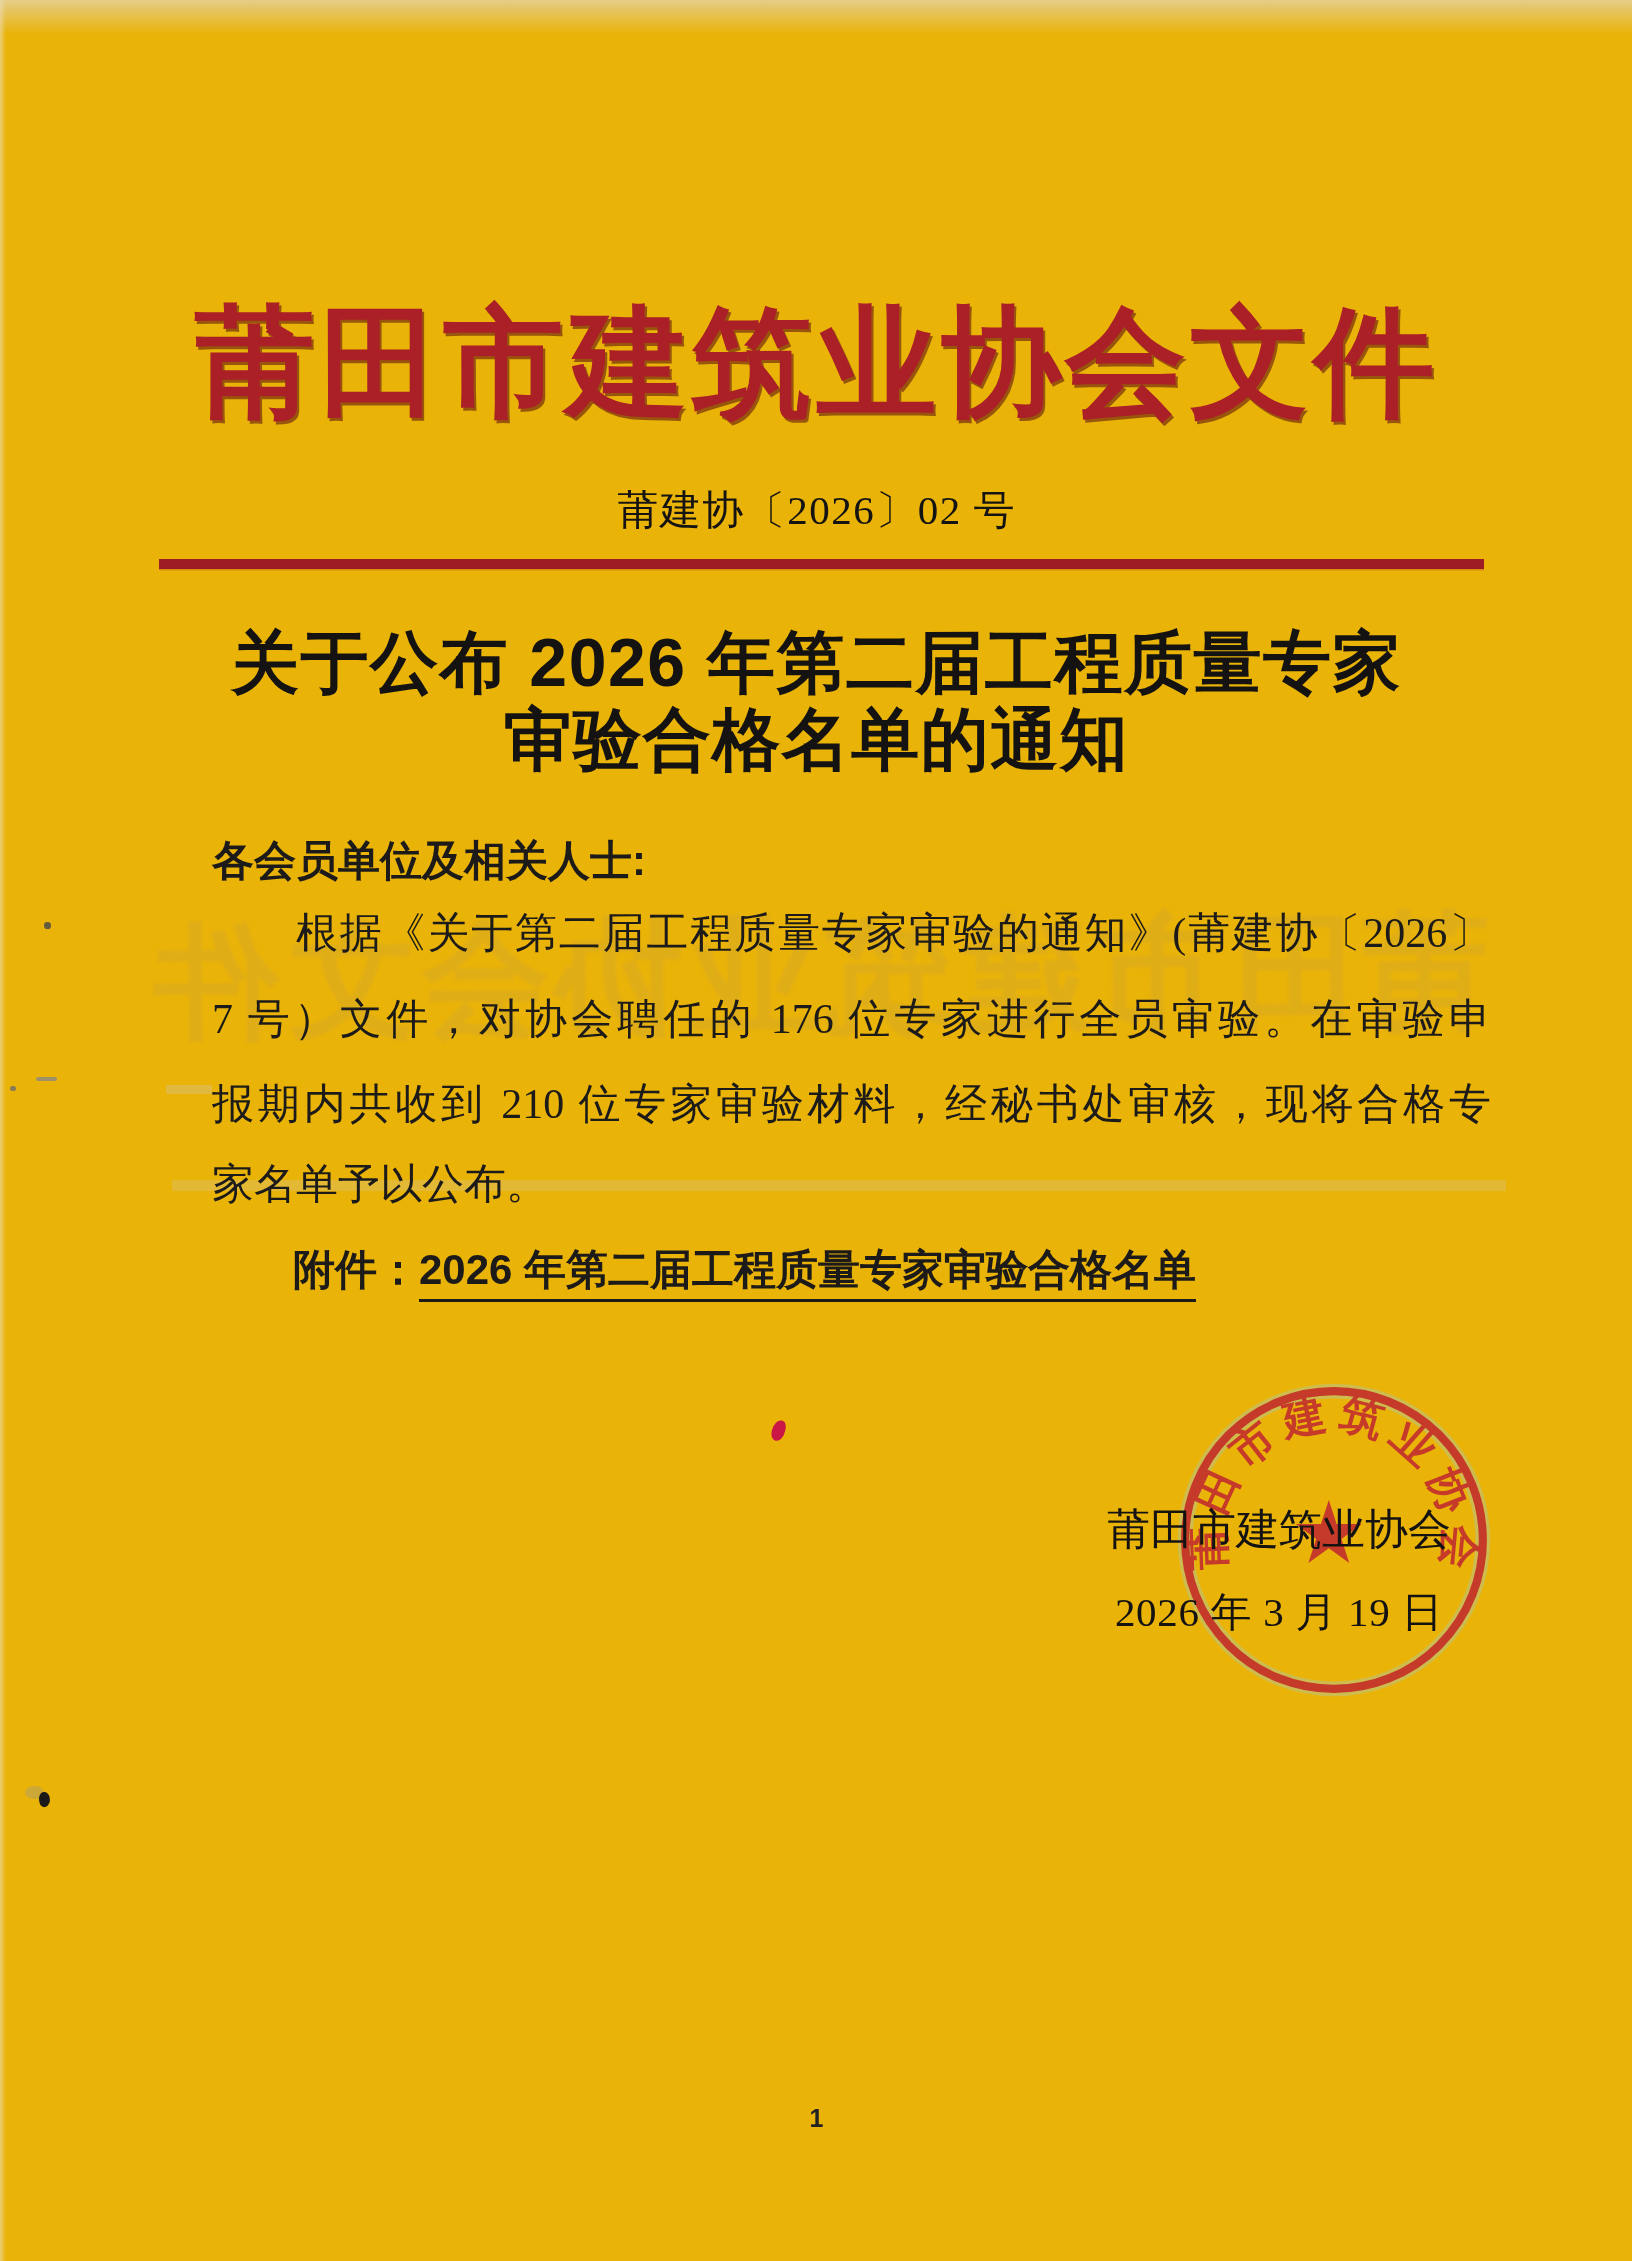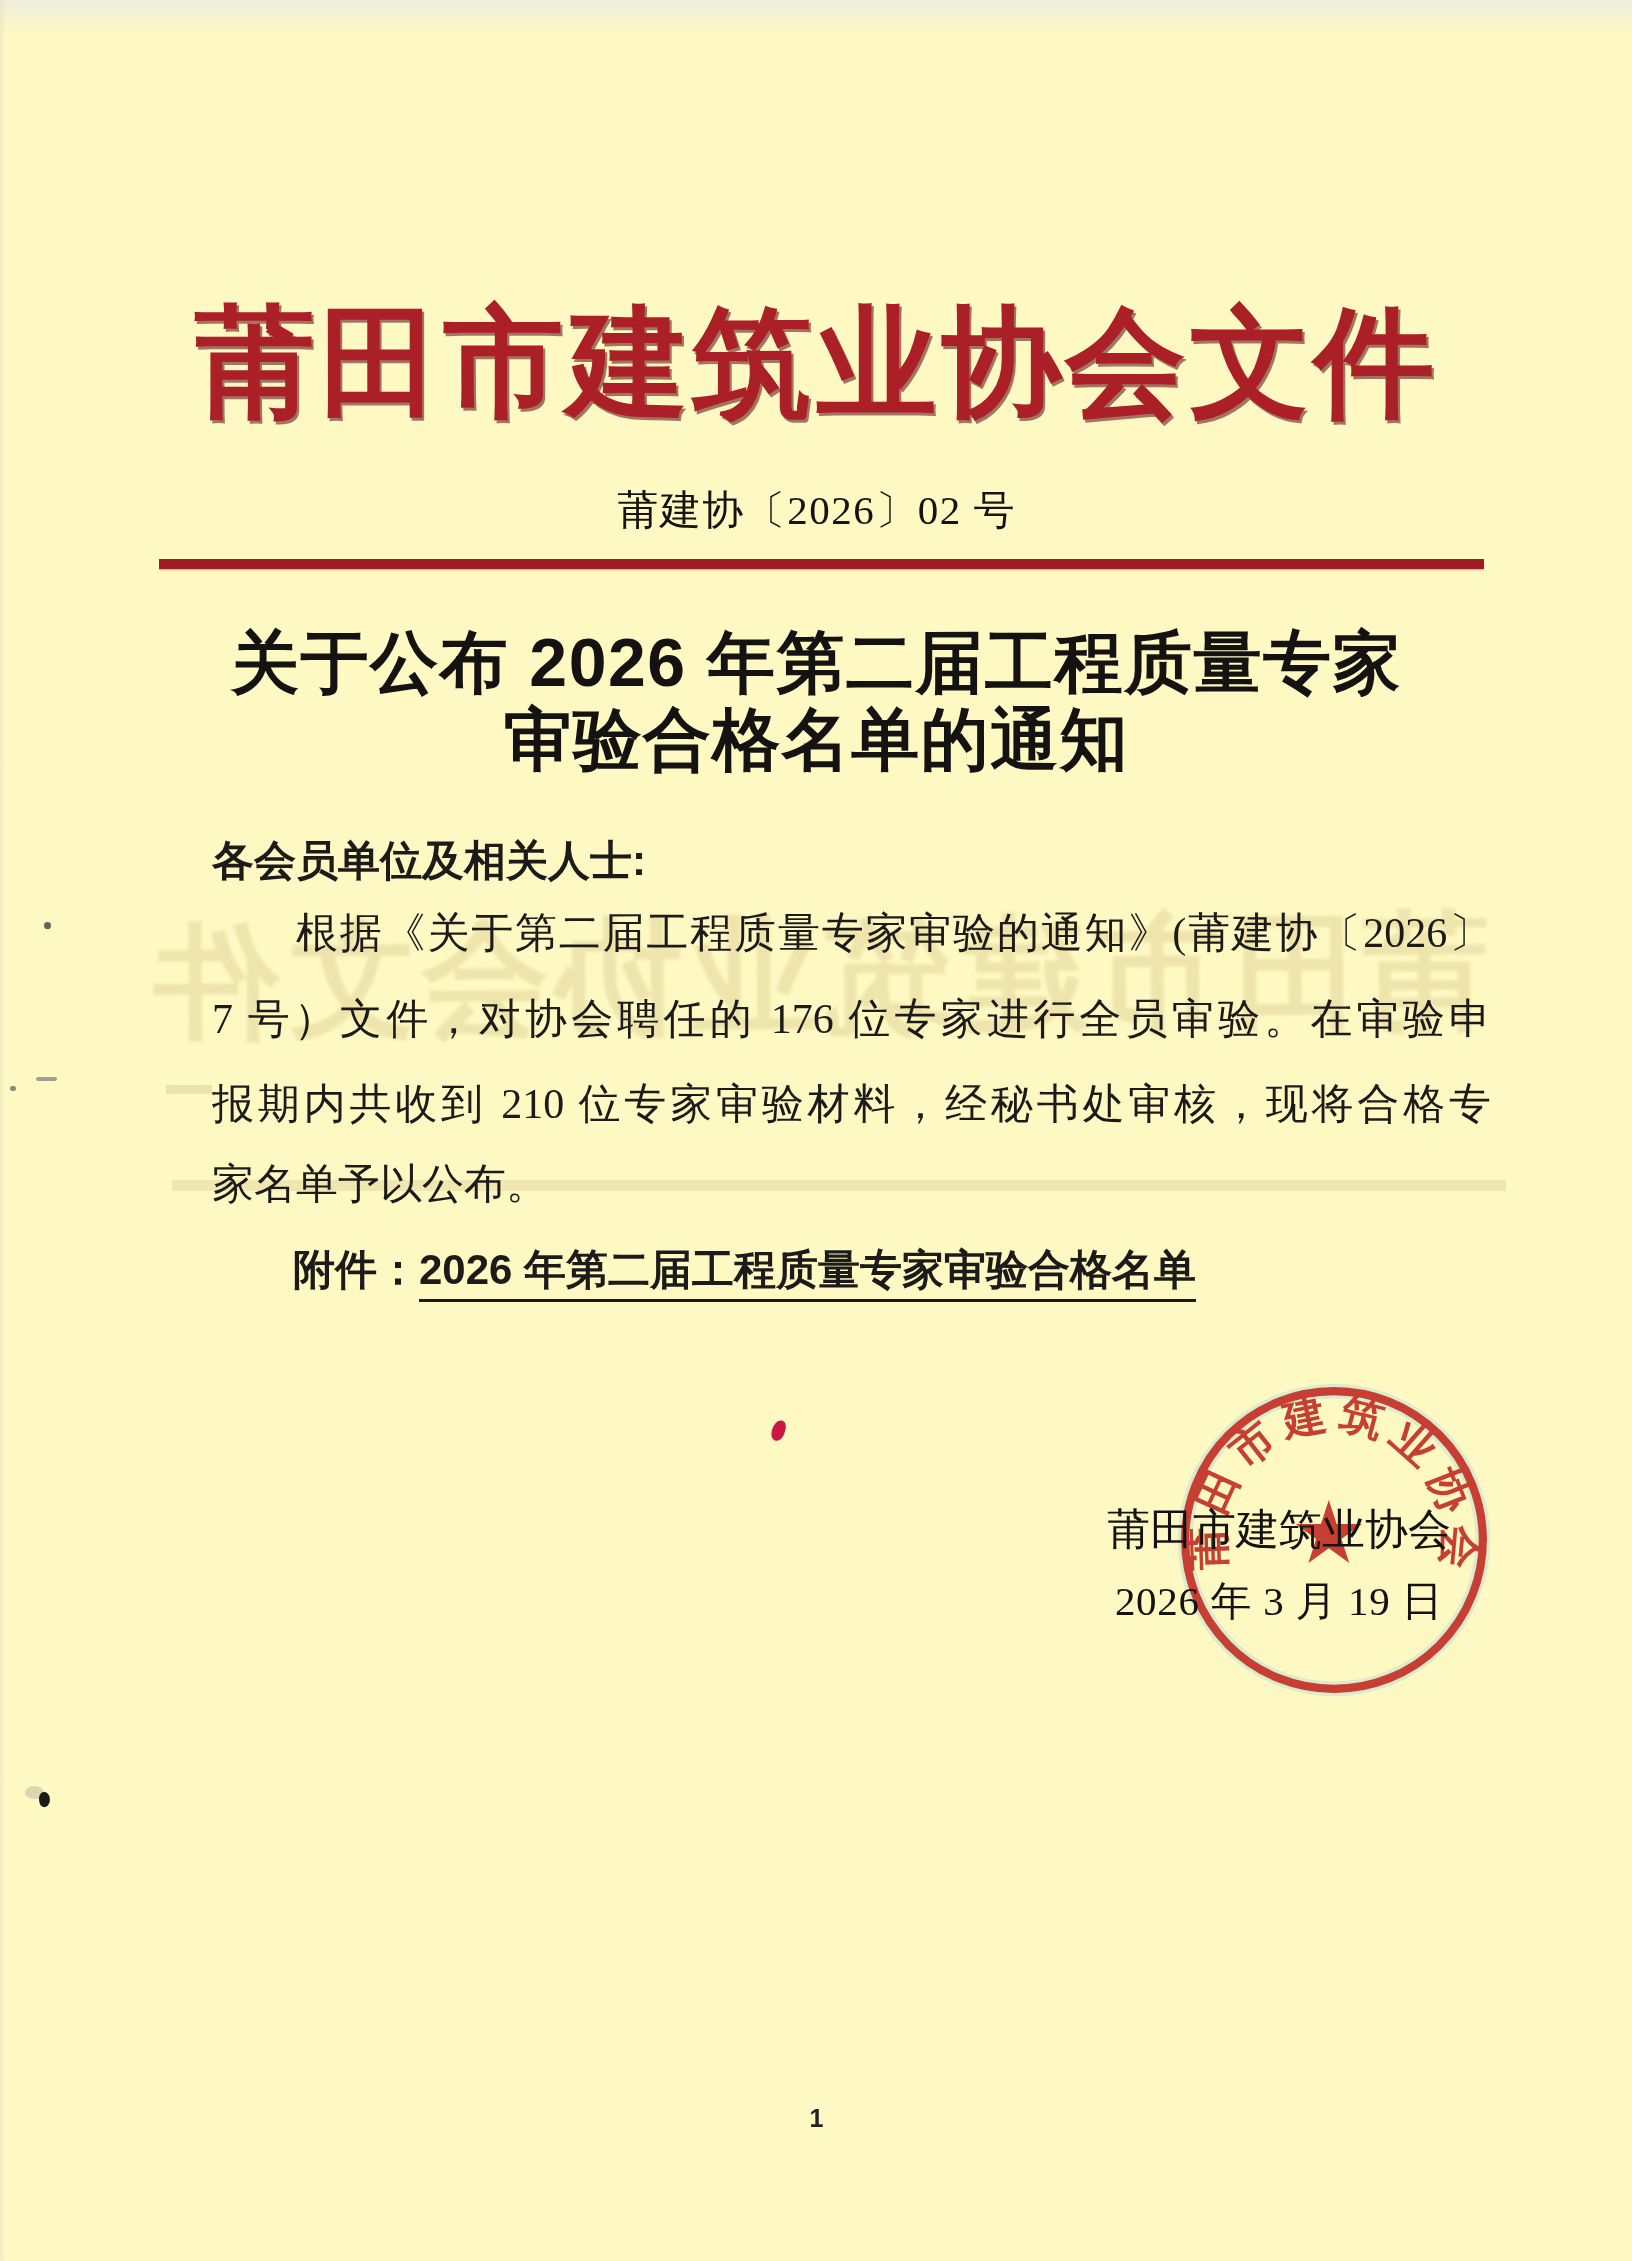--- a/index.html
+++ b/index.html
@@ -1,19 +1,19 @@
 <!DOCTYPE html>
 <html style="font-size:12px"><head>
 <meta charset="utf-8">
 <style>
   html,body{margin:0;padding:0;background:#e9e7e6;}
   .page{
     position:relative;
     width:1633px;height:2261px;
-    background:#fef9c3;
+    background:#eab308;
     overflow:hidden;
     font-family:"Liberation Serif","DejaVu Serif",serif;
     color:#1d1c1a;
   }
   .edge-top{position:absolute;left:0;top:0;width:100%;height:34px;
     background:linear-gradient(180deg,rgba(222,226,240,.55),rgba(252,251,251,0));}
   .edge-left{position:absolute;left:0;top:0;width:6px;height:100%;
     background:linear-gradient(90deg,rgba(236,222,188,.6),rgba(252,251,251,0));}
 
   .org-header{
@@ -59,21 +59,21 @@
     white-space:nowrap;
   }
   .attachment .att-name{
     border-bottom:3px solid #1c1b19;padding-bottom:6px;
   }
   .signature-block{
     position:absolute;left:1076px;top:1504px;width:406px;
     text-align:center;font-size:43px;line-height:52px;
     color:#141312;white-space:nowrap;z-index:3;
   }
-  .signature-block .sig-date{margin-top:19px;font-size:41px;letter-spacing:0.7px;}
+  .signature-block .sig-date{margin-top:30px;font-size:41px;letter-spacing:0.7px;}
   .seal{position:absolute;left:1177px;top:1383px;width:314px;height:314px;z-index:2;opacity:.95;}
   .watermark{
     position:absolute;left:52px;top:893px;width:1526px;
     text-align:center;font-size:127px;font-weight:bold;letter-spacing:7.4px;
     color:rgba(182,150,82,.20);
     transform:scaleX(-1) rotate(.4deg);
     filter:blur(1.5px);
     white-space:nowrap;z-index:0;
   }
   .band1{position:absolute;left:172px;top:1180px;width:1334px;height:11px;

